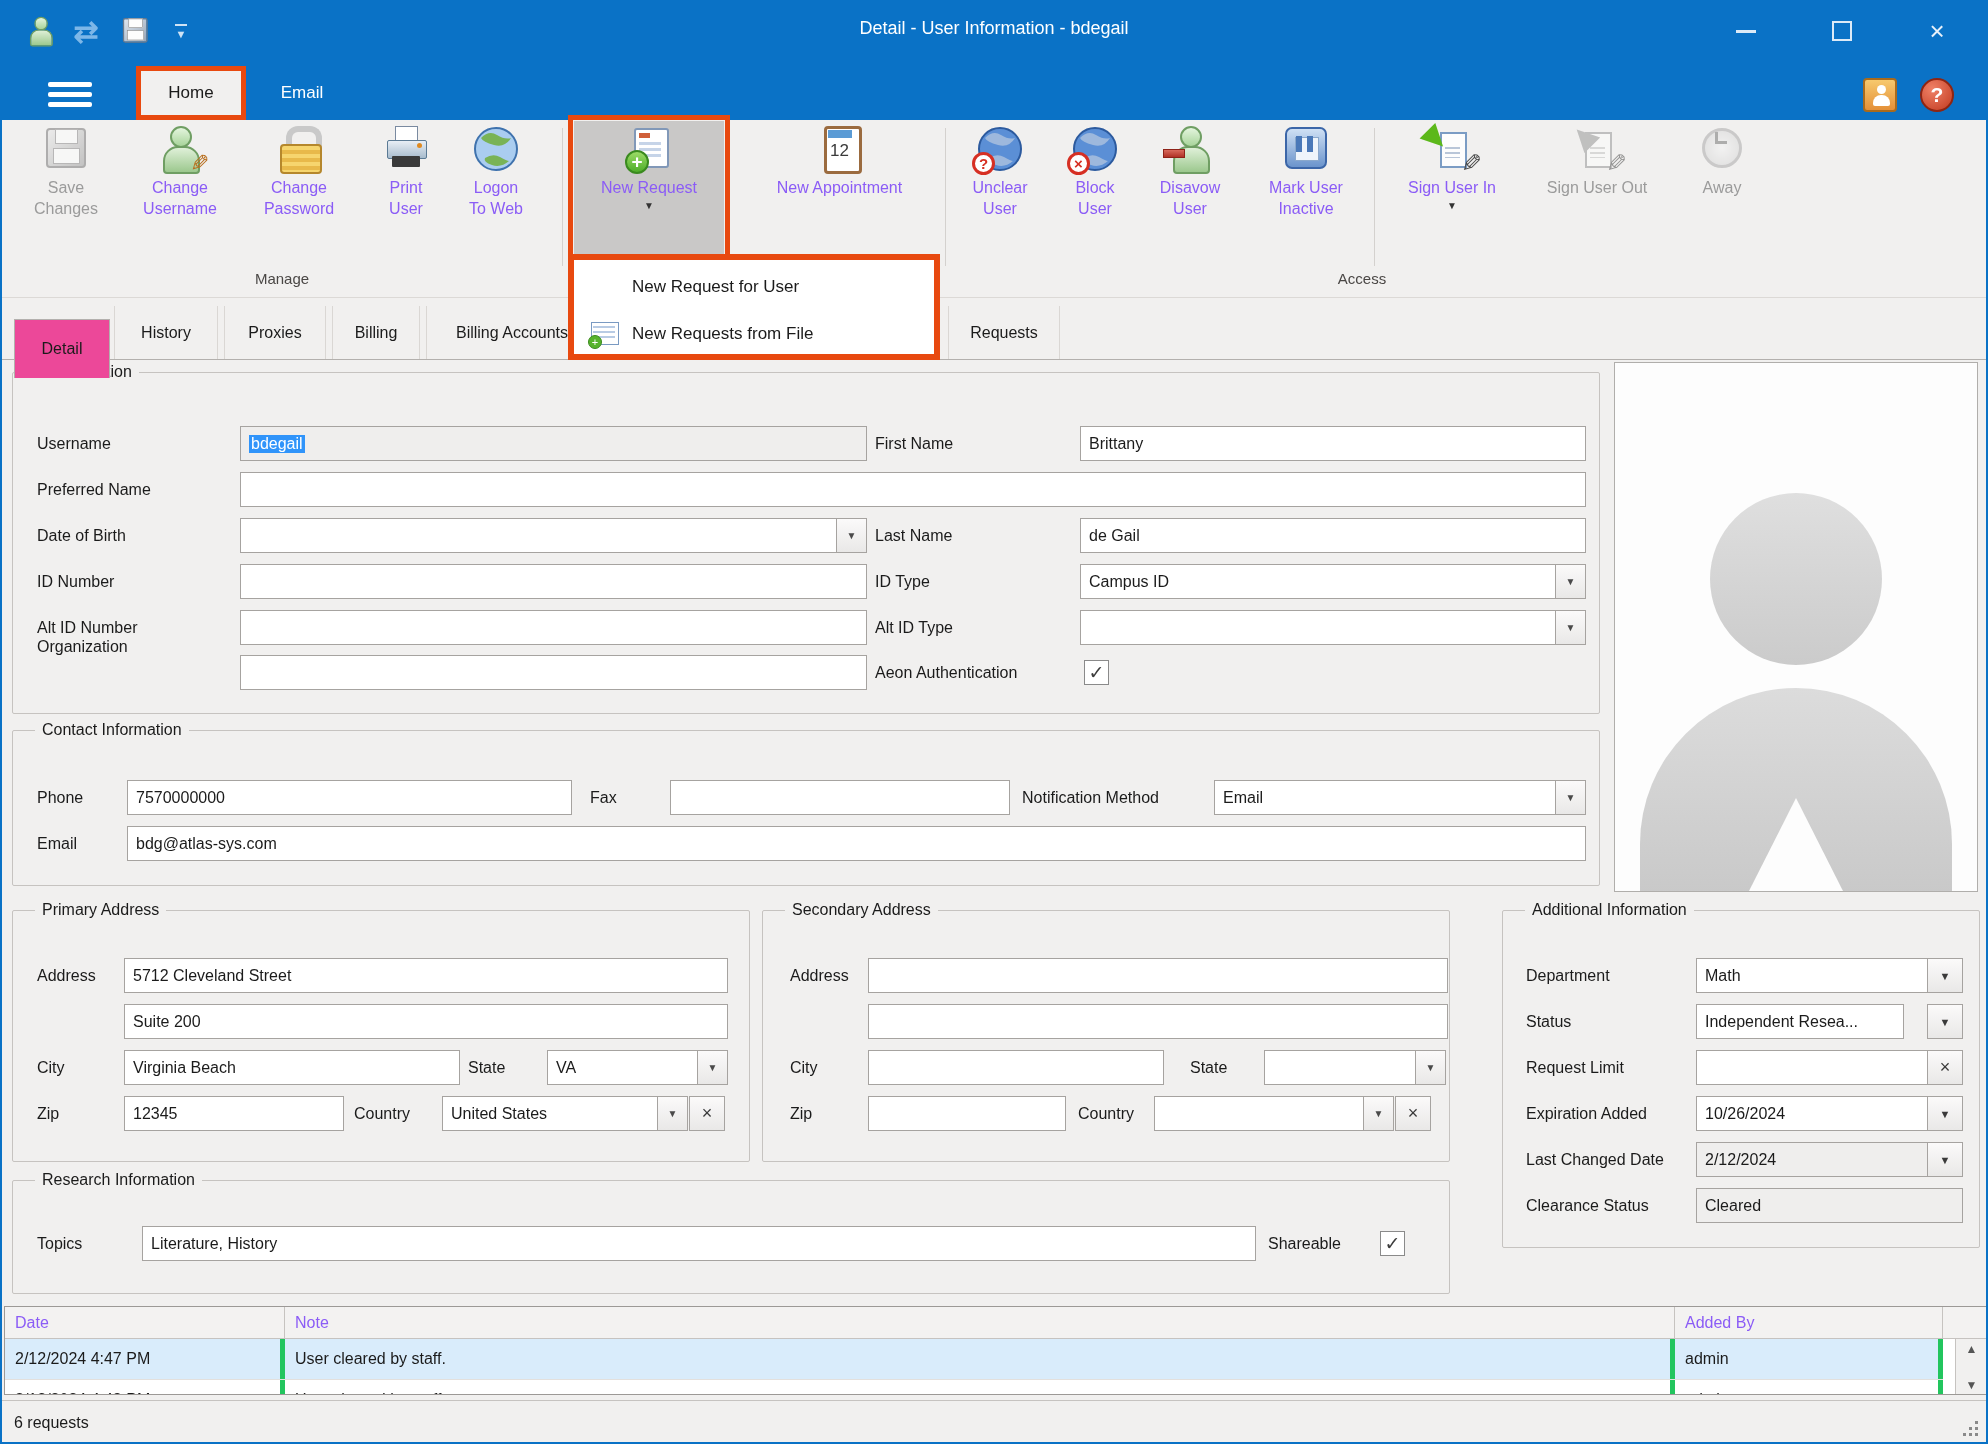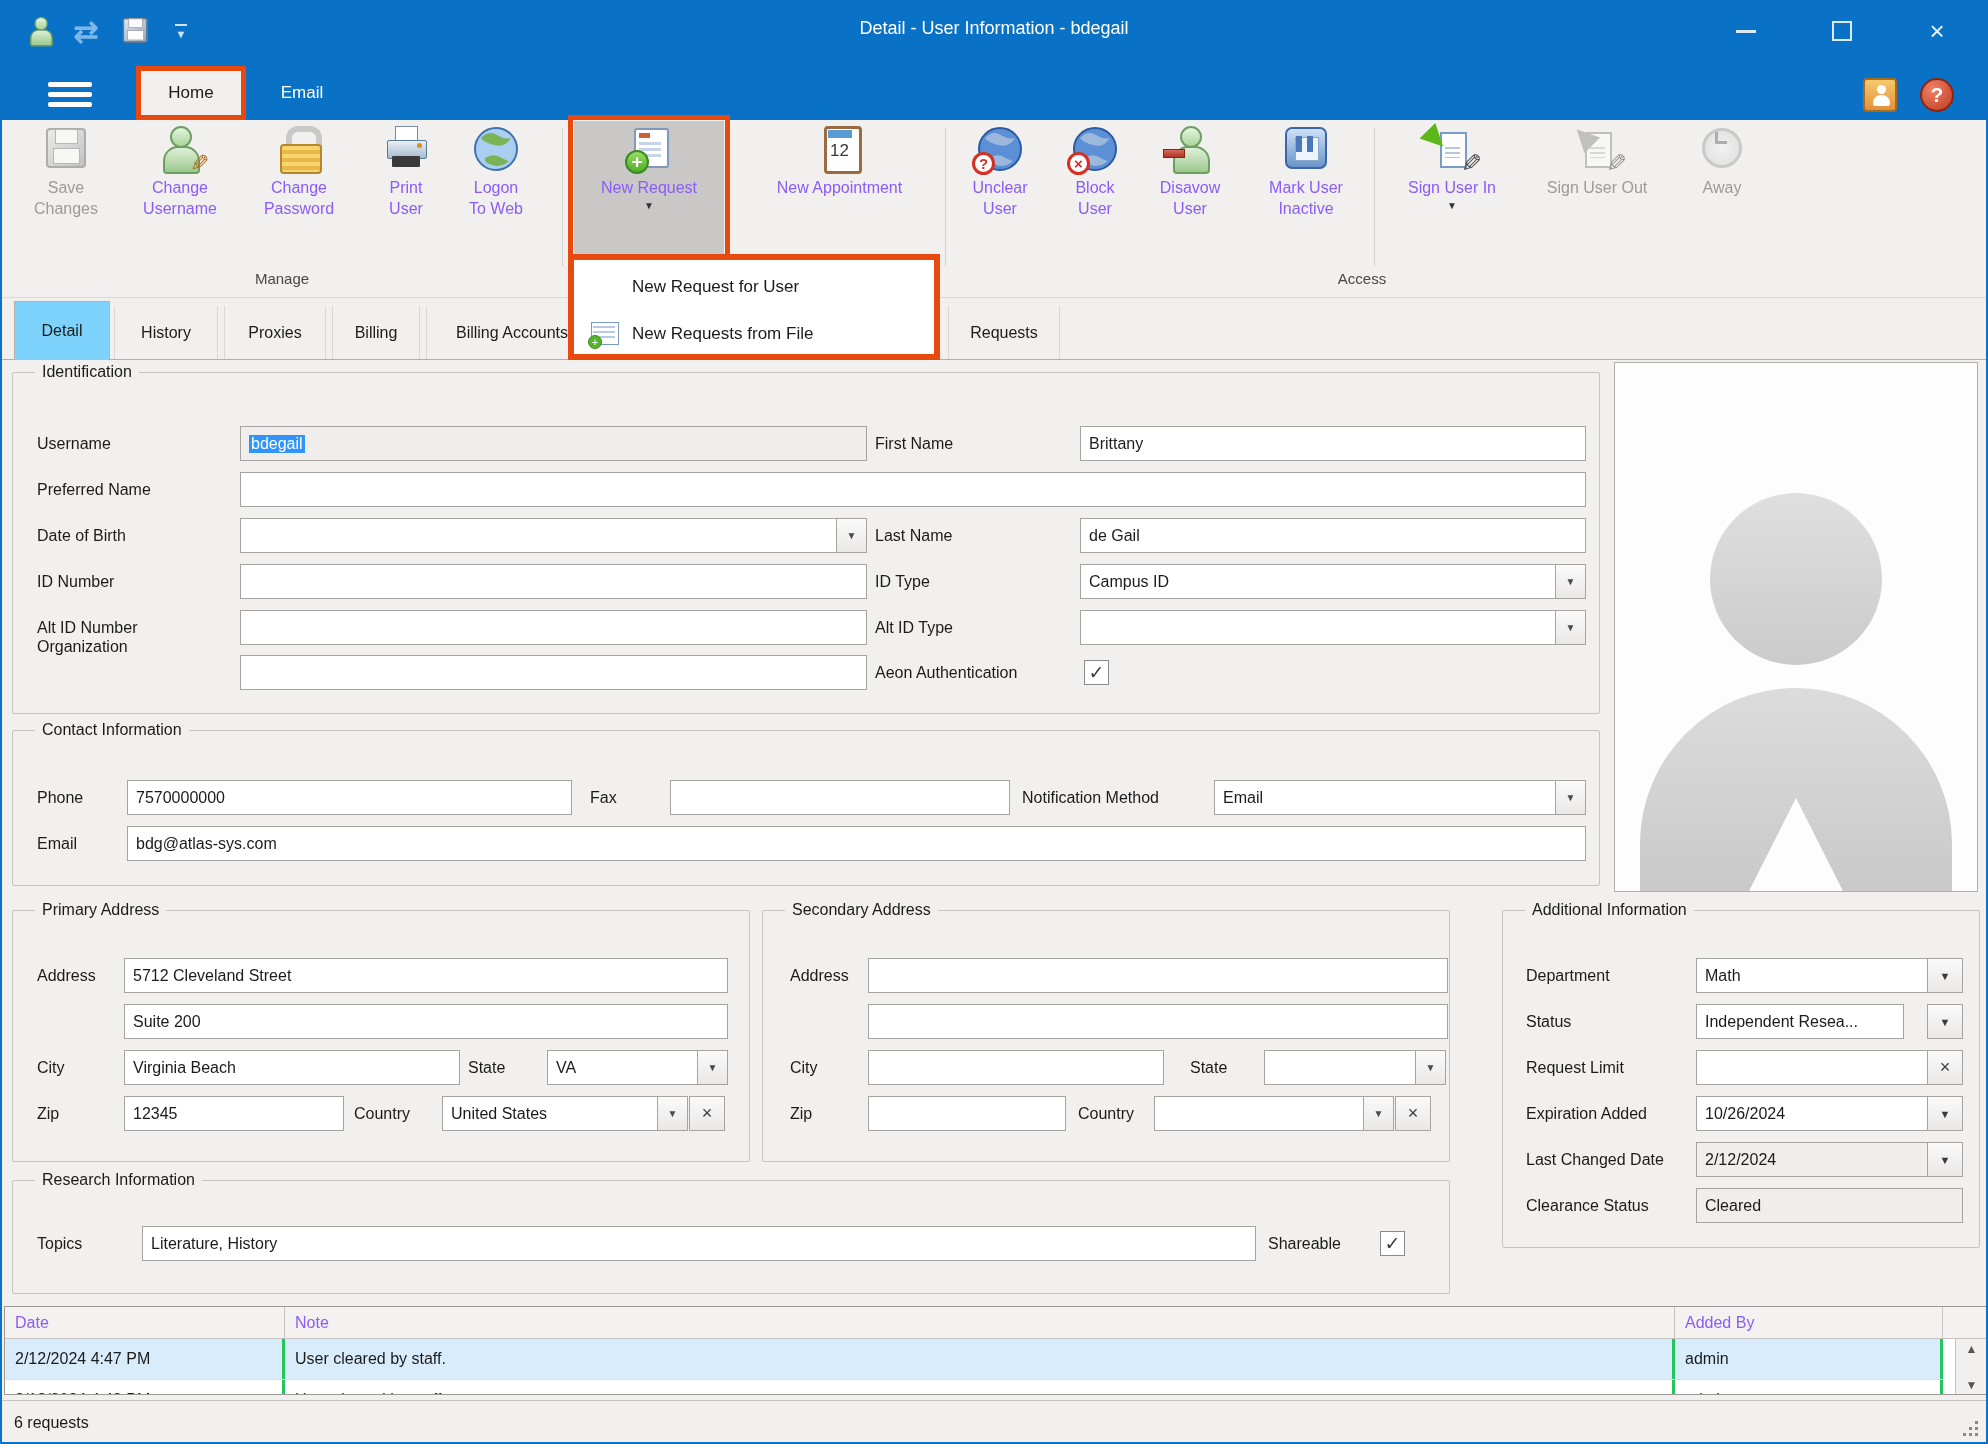--- a/index.html
+++ b/index.html
@@ -95,21 +95,21 @@
   .i-fplus{position:absolute;left:0;bottom:-2px;width:14px;height:14px;border-radius:50%;background:#57b32c;border:1px solid #3a8a1f;color:#fff;font-size:11px;line-height:12px;text-align:center;z-index:2}
 
   
   .popup{position:absolute;left:566px;top:252px;width:372px;height:106px;background:#fff;border:6px solid #e8490f;z-index:60}
   .mitem{position:absolute;left:0;width:360px;height:47px;display:flex;align-items:center;font-size:17px;color:#1b1b1b;cursor:default}
   .mitem .gutter{width:58px;display:flex;align-items:center;justify-content:center}
 
   
   .tabline{position:absolute;left:0;top:357px;right:0;height:1px;background:#b3b0ad;z-index:1}
   .tab{position:absolute;top:304px;height:54px;display:flex;align-items:center;justify-content:center;font-size:16px;color:#1b1b1b;border-left:1px solid #dad7d4;border-right:1px solid #dad7d4}
-  .tab.active{top:299px;height:59px;background:#7dd3fc;border:1px solid #b3b0ad;border-bottom:none;z-index:5}
+  .tab.active{top:317px;height:59px;background:#ec4899;border:1px solid #b3b0ad;border-bottom:none;z-index:5}
 
   
   .gbox{position:absolute;border:1px solid #c6c3c0;border-radius:2px}
   .gb-label{position:absolute;top:-10px;left:22px;background:#f1f0ef;padding:0 7px;font-size:16px;color:#1b1b1b;z-index:2}
   .flabel{position:absolute;height:35px;display:flex;align-items:center;font-size:16px;color:#1b1b1b;white-space:nowrap}
   .tfield{position:absolute;height:35px;background:#fff;border:1px solid #a6a3a0;display:flex;align-items:center;padding:0 8px;font-size:16px;color:#1b1b1b;white-space:nowrap;overflow:hidden}
   .tfield.ro{background:#efeeed}
   .sel{background:#3094fa;color:#fff;padding:0 2px}
   .arrowbox{position:absolute;right:0;top:0;height:33px;width:30px;background:linear-gradient(#fbfafa,#e9e8e7);border-left:1px solid #a6a3a0;display:flex;align-items:center;justify-content:center;font-size:10px;color:#4a4a4a}
   .xbox{position:absolute;height:35px;width:36px;background:linear-gradient(#fbfafa,#e9e8e7);border:1px solid #a6a3a0;display:flex;align-items:center;justify-content:center;font-size:18px;color:#3a3a3a}
@@ -119,21 +119,21 @@
   .photo{position:absolute;left:1612px;top:360px;width:364px;height:530px;background:#fdfdfd;border:1px solid #b0aeab;overflow:hidden}
   .ph-head{position:absolute;left:50%;top:130px;transform:translateX(-50%);width:172px;height:172px;border-radius:50%;background:linear-gradient(#dfdfdf,#cbcbcb)}
   .ph-body{position:absolute;left:50%;bottom:-2px;transform:translateX(-50%);width:312px;height:205px;border-radius:156px 156px 0 0;background:linear-gradient(#dcdcdc,#c9c9c9)}
   .ph-notch{position:absolute;left:50%;bottom:-2px;transform:translateX(-50%);width:0;height:0;border-left:48px solid transparent;border-right:48px solid transparent;border-bottom:95px solid #fdfdfd}
 
   
   .ntable{position:absolute;left:2px;top:1304px;width:1984px;height:89px;background:#fff;border:1px solid #9c9996;overflow:hidden}
   .th{position:absolute;top:0;height:32px;background:#f3f2f1;border-right:1px solid #c6c3c0;border-bottom:1px solid #c6c3c0;display:flex;align-items:center;padding:0 10px;font-size:16px;color:#8b5cf6}
   .trow{position:absolute;height:40px}
   .trow.selrow{background:#d9ecfb}
-  .td{position:absolute;top:0;height:40px;border-right:3px solid #22c55e;display:flex;align-items:center;padding:0 10px;font-size:16px;color:#1b1b1b}
+  .td{position:absolute;top:0;height:40px;border-right:5px solid #22c55e;display:flex;align-items:center;padding:0 10px;font-size:16px;color:#1b1b1b}
   .vscroll{position:absolute;right:0;top:32px;width:32px;height:56px;background:#f1f0ef;border-left:1px solid #c6c3c0}
   .vs-arrow{position:absolute;left:0;width:100%;text-align:center;font-size:12px;color:#555}
 
   
   .statusbar{position:absolute;left:0;right:0;top:1398px;height:44px;background:#f1f0ef;border-top:1px solid #c6c3c0}
   .status-text{position:absolute;left:12px;top:0;height:44px;display:flex;align-items:center;font-size:16px;color:#1b1b1b}
   .grip{position:absolute;right:8px;bottom:8px;width:3px;height:3px;background:#8a8a8a;box-shadow:-6px 0 #8a8a8a,-12px 0 #8a8a8a,0 -6px #8a8a8a,-6px -6px #8a8a8a,0 -12px #8a8a8a}
 </style>
 </head>
 <body>

